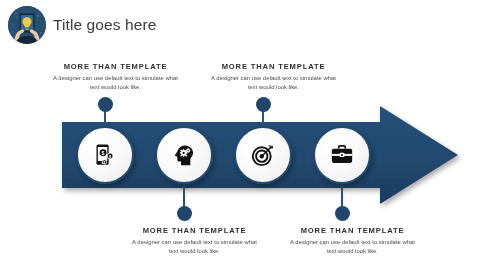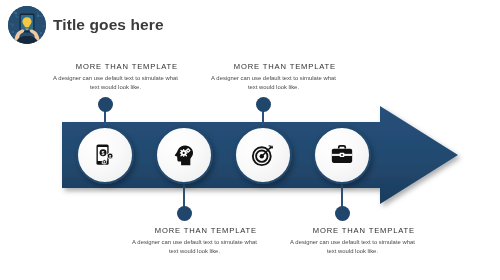--- a/index.html
+++ b/index.html
@@ -41,21 +41,21 @@
     flex: 0 0 auto;
     position: relative;
     background: #22496f;
   }
   #brand-logo svg { display: block; width: 38px; height: 38px; }
   #page-title {
     font-size: 15.5px;
     color: #3b3b3b;
     letter-spacing: 0.1px;
     white-space: nowrap;
-    font-weight: 700;
+    font-weight: 400;
   }
 
   
   #arrow-band {
     position: absolute;
     left: 0;
     top: 100px;
     width: 500px;
     height: 110px;
     pointer-events: none;
@@ -103,24 +103,24 @@
 
   .stem-dn-2 { left: 183px; top: 183px; height: 26px; }
   .dot-dn-2  { left: 176.5px; top: 206px; }
   .stem-dn-4 { left: 341px; top: 183px; height: 26px; }
   .dot-dn-4  { left: 334.5px; top: 206px; }
 
   
   .callout { position: absolute; width: 125px; }
   .callout .headline {
     font-size: 7.6px;
-    font-weight: 400;
+    font-weight: 700;
     color: #2e2e2e;
     letter-spacing: 0.85px;
-    text-align: right;
+    text-align: center;
     white-space: nowrap;
     margin: 0 0 2.5px 0;
   }
   .callout .bodytext {
     font-size: 5.9px;
     line-height: 1.65;
     color: #4a4a4a;
     text-align: center;
     margin: 0;
   }

